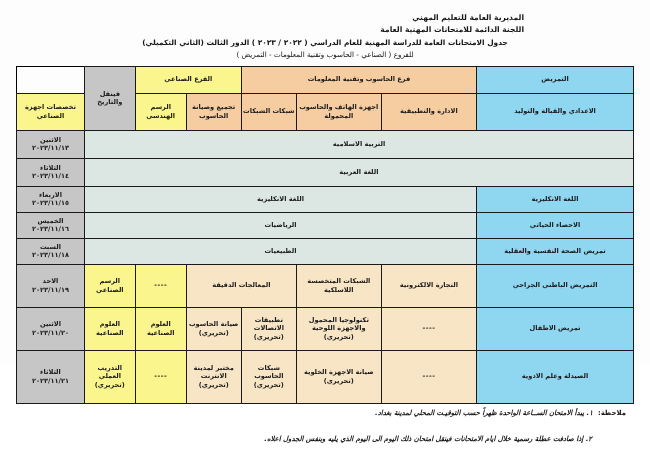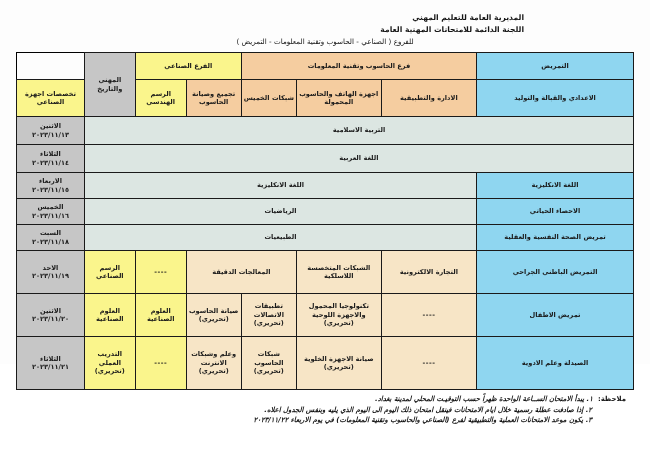--- a/index.html
+++ b/index.html
@@ -106,33 +106,34 @@
     font-size: 6.9px;
     font-weight: bold;
     color: #141414;
     line-height: 1.55;
     padding-right: 6px;
   }
   .note-label {
     margin-left: 5px;
     white-space: nowrap;
   }
-  .note-indent { padding-right: 40px; }
+  .note-indent { padding-right: 40px; margin-top: 16px; }
   .note-text { white-space: nowrap; font-style: italic; }
 </style>
 </head>
 <body>
 
 <div class="page">
 
   <div class="doc-header">
     <div class="org-lines">
       <div class="org-line">المديرية العامة للتعليم المهني</div>
       <div class="org-line">اللجنة الدائمة للامتحانات المهنية العامة</div>
     </div>
+    <div class="title-line">جدول الامتحانات العامة للدراسة المهنية للعام الدراسي ( ٢٠٢٢ / ٢٠٢٣ ) الدور الثالث (الثاني التكميلي)</div>
     <div class="subtitle-line">للفروع ( الصناعي - الحاسوب وتقنية المعلومات - التمريض )</div>
   </div>
 
   <div class="table-wrap">
     <table class="sched">
       <colgroup>
         <col style="width:148px">
         <col style="width:90px">
         <col style="width:80px">
         <col style="width:52px">
@@ -141,30 +142,30 @@
         <col style="width:48px">
         <col style="width:64px">
       </colgroup>
 
       <tbody>
           <tr class="hdr-top">
         <td class="c-blue">التمريض</td>
         <td class="c-orange" colspan="3">فرع الحاسوب وتقنية المعلومات</td>
         <td class="c-yellow" colspan="2">الفرع الصناعي</td>
         <td class="c-grey hdr-day" rowspan="2">
-          <div>المهني</div>
+          <div>فينقل</div>
           <div>والتاريخ</div>
         </td>
       </tr>
 
       <tr class="hdr-sub">
         <td class="c-blue">الاعدادي والقبالة والتوليد</td>
         <td class="c-orange">الادارة والتطبيقية</td>
         <td class="c-orange">اجهزة الهاتف والحاسوب المحمولة</td>
-        <td class="c-orange">شبكات الخميس</td>
+        <td class="c-orange">شبكات الشبكات</td>
         <td class="c-orange">تجميع وصيانة الحاسوب</td>
         <td class="c-yellow">الرسم الهندسي</td>
         <td class="c-yellow">تخصصات اجهزة الصناعي</td>
       </tr>
 
       <tr class="r-big">
         <td class="c-merged" colspan="7">التربية الاسلامية</td>
         <td class="c-grey date-cell">
           <div>الاثنين</div>
           <div>٢٠٢٣/١١/١٣</div>
@@ -231,21 +232,21 @@
           <div>الاثنين</div>
           <div>٢٠٢٣/١١/٢٠</div>
         </td>
       </tr>
 
       <tr class="r-tall">
         <td class="c-blue">الصيدلة وعلم الادوية</td>
         <td class="c-plain dash">----</td>
         <td class="c-plain">صيانة الاجهزة الخلوية (تحريري)</td>
         <td class="c-plain">شبكات الحاسوب (تحريري)</td>
-        <td class="c-plain">وعلم وشبكات الانترنت (تحريري)</td>
+        <td class="c-plain">مختبر لمدينة الانترنت (تحريري)</td>
         <td class="c-yellow dash">----</td>
         <td class="c-yellow">التدريب العملي (تحريري)</td>
         <td class="c-grey date-cell">
           <div>الثلاثاء</div>
           <div>٢٠٢٣/١١/٢١</div>
         </td>
       </tr>
     </tbody>
       </table>
   </div>

